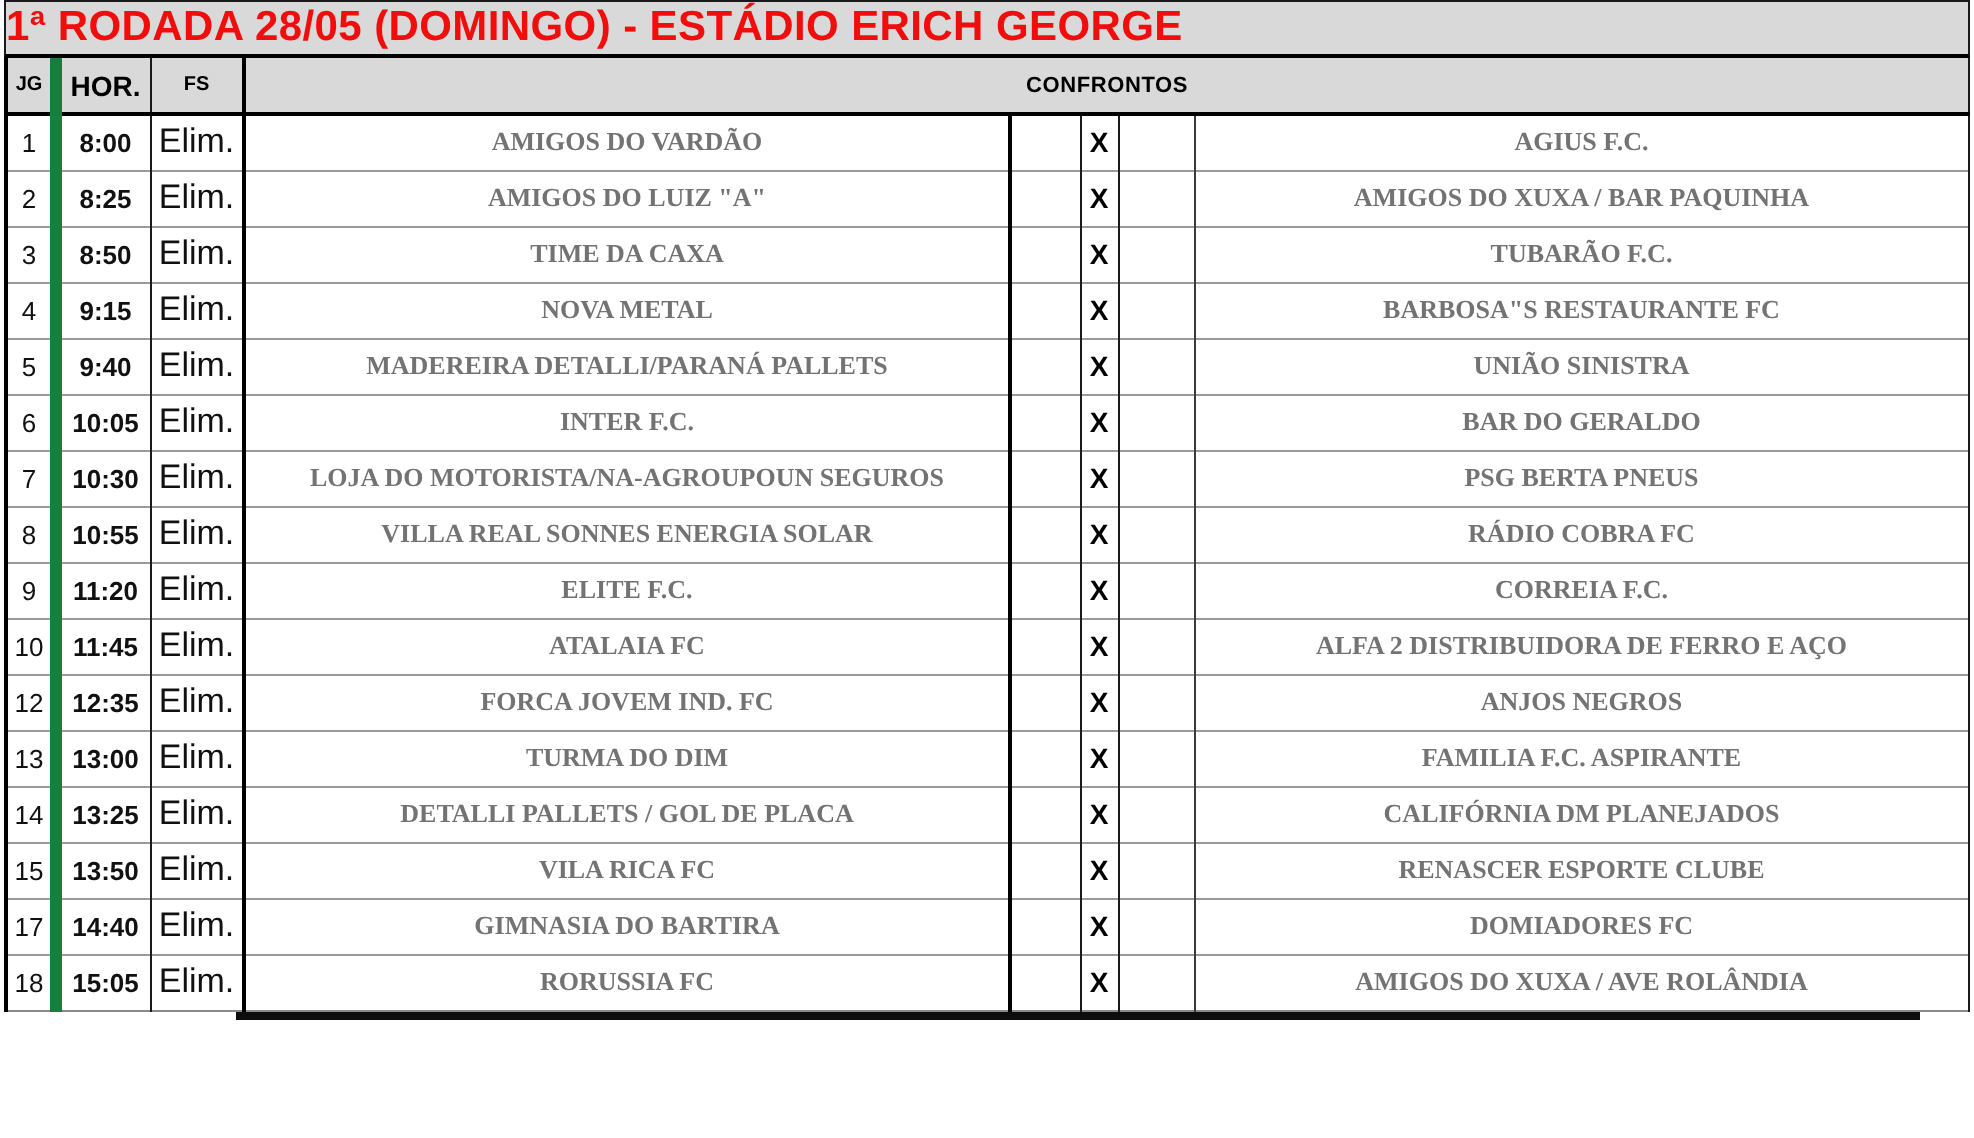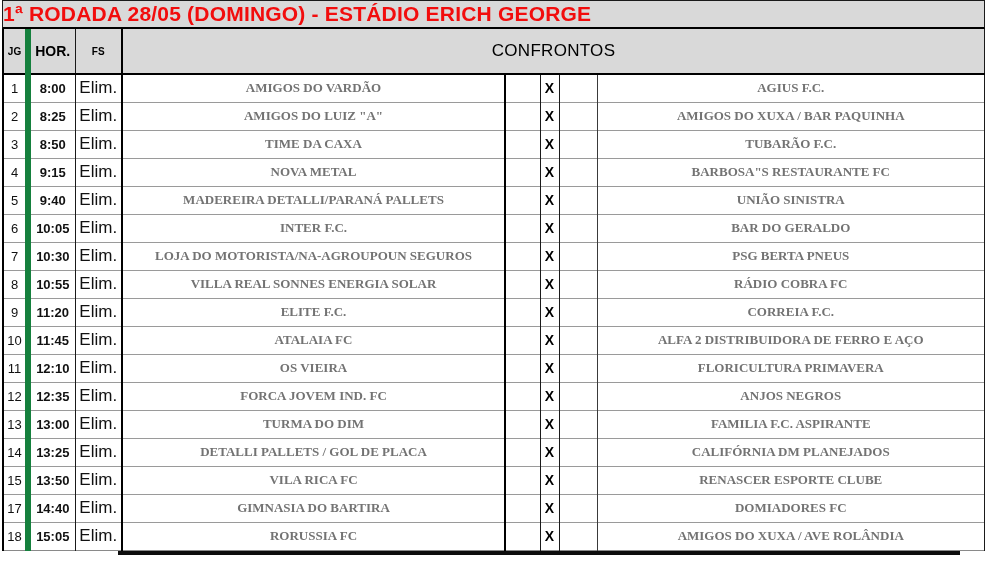--- a/index.html
+++ b/index.html
@@ -45,30 +45,30 @@
   col.c-away{width:auto}
 
   th,td{
     padding:0 2px;
     overflow:hidden;
     white-space:nowrap;
     text-align:center;
     vertical-align:middle;
   }
   
-  thead tr{height:45px}
+  thead tr{height:28px}
   thead th{
     background:#d9d9d9;
     border-bottom:2px solid #000;
     color:#000;
   }
   .h-jg{font-size:10px;font-weight:bold}
   .h-hor{font-size:14px;font-weight:bold}
   .h-fs{font-size:10px;font-weight:bold}
-  .h-conf{font-size:17px;font-weight:normal;letter-spacing:.3px}
+  .h-conf{font-size:11px;font-weight:bold;letter-spacing:.3px}
 
   
   tbody tr{height:28px}
   tbody td{border-top:1px solid #9a9a9a}
   tbody tr:first-child td{border-top:none}
   table{border-bottom:1px solid #8a8a8a}
 
   
   .v-jg   {border-left:2px solid #000}
   .v-hor  {border-left:6px solid #15803d}
@@ -231,30 +231,20 @@
     <td class="cell-jg v-jg">10</td>
     <td class="cell-hor v-hor">11:45</td>
     <td class="cell-fs v-fs">Elim.</td>
     <td class="cell-team v-home">ATALAIA FC</td>
     <td class="v-g1"></td>
     <td class="cell-x v-x">X</td>
     <td class="v-g2"></td>
     <td class="cell-team v-away v-end">ALFA 2 DISTRIBUIDORA DE FERRO E AÇO</td>
   </tr>
 
-  <tr>
-    <td class="cell-jg v-jg">11</td>
-    <td class="cell-hor v-hor">12:10</td>
-    <td class="cell-fs v-fs">Elim.</td>
-    <td class="cell-team v-home">OS VIEIRA</td>
-    <td class="v-g1"></td>
-    <td class="cell-x v-x">X</td>
-    <td class="v-g2"></td>
-    <td class="cell-team v-away v-end">FLORICULTURA PRIMAVERA</td>
-  </tr>
 
   <tr>
     <td class="cell-jg v-jg">12</td>
     <td class="cell-hor v-hor">12:35</td>
     <td class="cell-fs v-fs">Elim.</td>
     <td class="cell-team v-home">FORCA JOVEM IND. FC</td>
     <td class="v-g1"></td>
     <td class="cell-x v-x">X</td>
     <td class="v-g2"></td>
     <td class="cell-team v-away v-end">ANJOS NEGROS</td>

